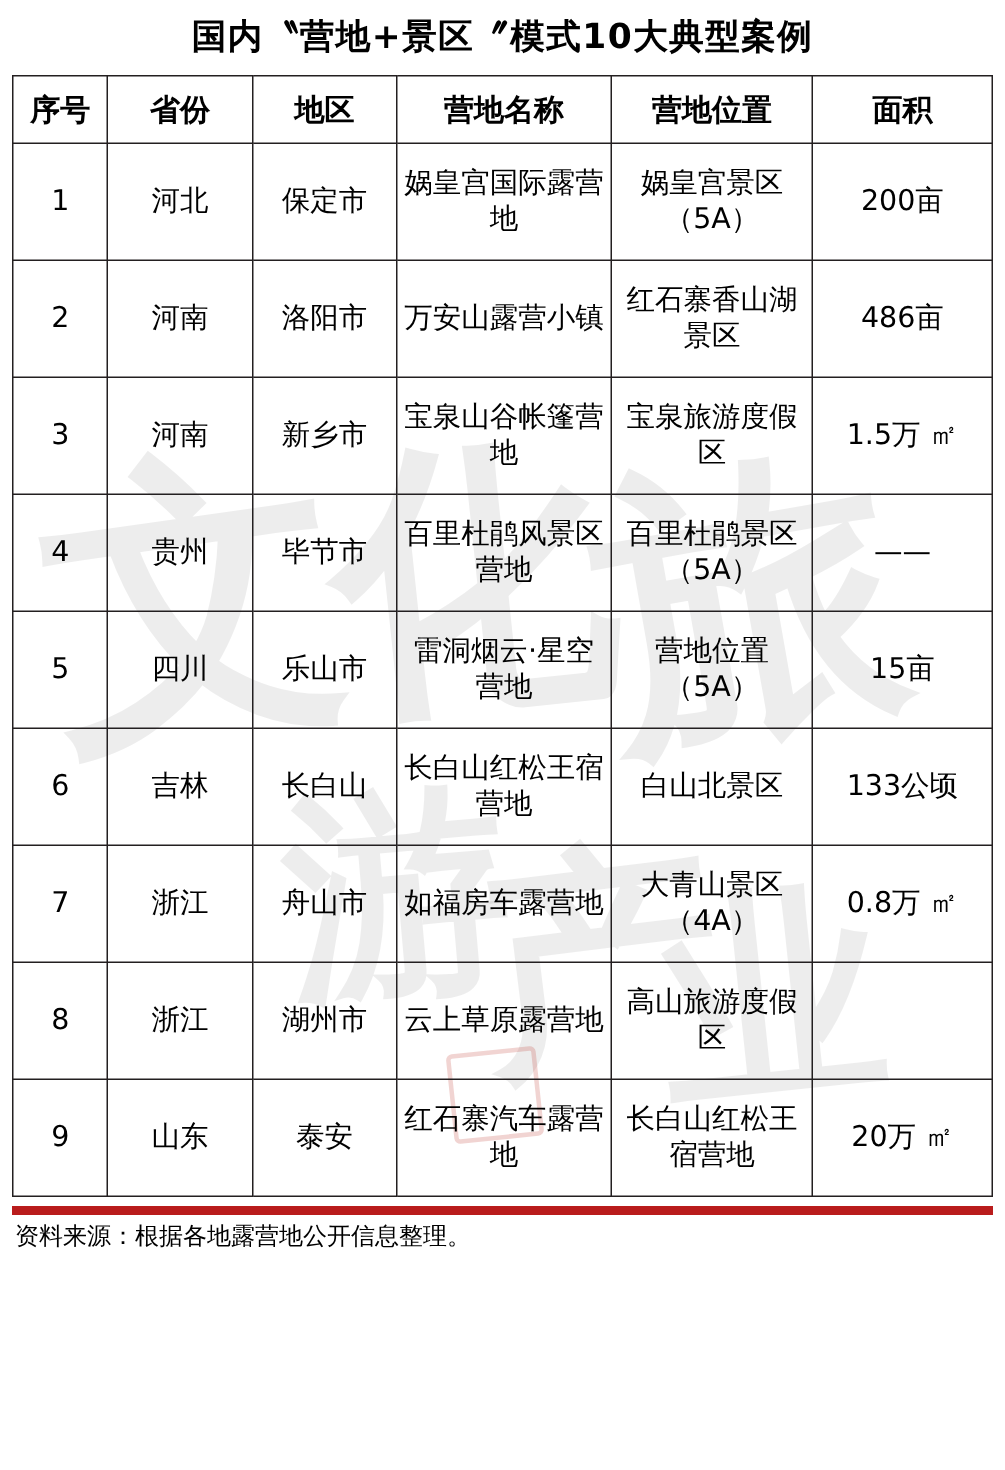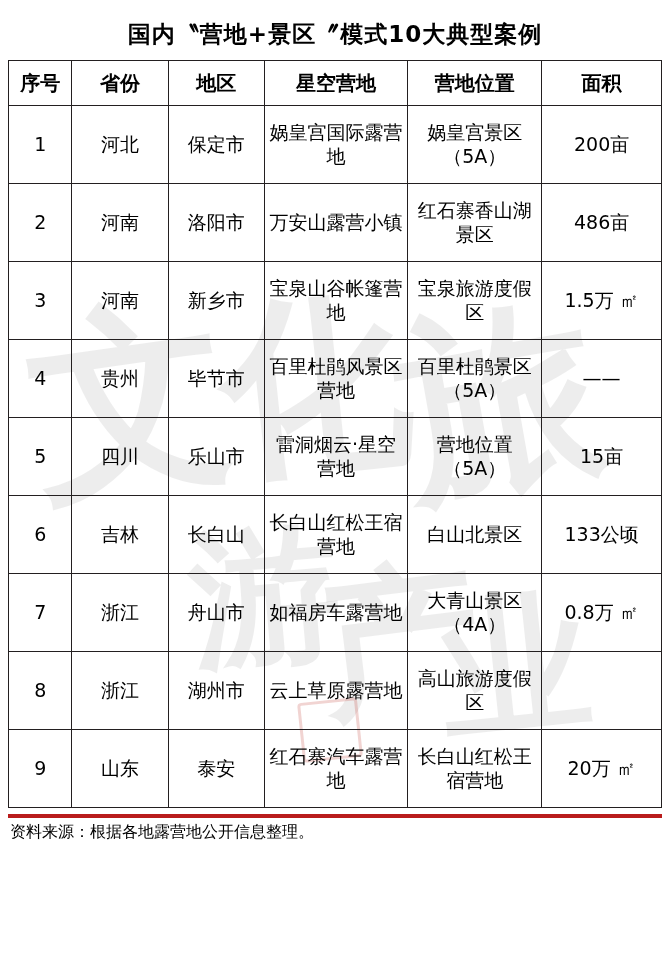--- a/index.html
+++ b/index.html
@@ -51,21 +51,21 @@
     width: 54px;
     height: 54px;
     border: 3px solid rgba(190,60,50,0.22);
     border-radius: 4px;
     transform: rotate(-6deg);
   }
 
   .content {
     position: relative;
     z-index: 1;
-    padding: 10px 8px;
+    padding: 0 8px;
     box-sizing: border-box;
   }
 
   .title {
     text-align: center;
     font-size: 23px;
     font-weight: bold;
     font-family: "DejaVu Sans", sans-serif;
     letter-spacing: 1px;
     padding: 9px 0 10px 0;
@@ -106,21 +106,21 @@
   col.c-size  { width: 117px; }
 
   .rowh { height: 78px; }
 
   .source {
     margin-top: 6px;
     font-size: 16px;
     font-family: "DejaVu Sans", sans-serif;
     color: #000000;
     padding: 4px 2px 0 2px;
-    border-top: 4px solid #b91c1c;
+    border-top: 6px solid #b91c1c;
     width: 654px;
     box-sizing: border-box;
   }
 </style>
 </head>
 <body>
 
 <div class="page">
 
   <div class="watermark">
@@ -144,21 +144,21 @@
           <col class="c-area">
         <col class="c-name">
           <col class="c-loc">
           <col class="c-size">
       </colgroup>
       <thead>
         <tr>
           <th>序号</th>
           <th>省份</th>
           <th>地区</th>
-          <th>星空营地</th>
+          <th>营地名称</th>
           <th>营地位置</th>
           <th>面积</th>
         </tr>
       </thead>
       <tbody>
         <tr class="rowh">
           <td class="seq">1</td>
           <td>河北</td>
           <td>保定市</td>
           <td>娲皇宫国际露营地</td>

